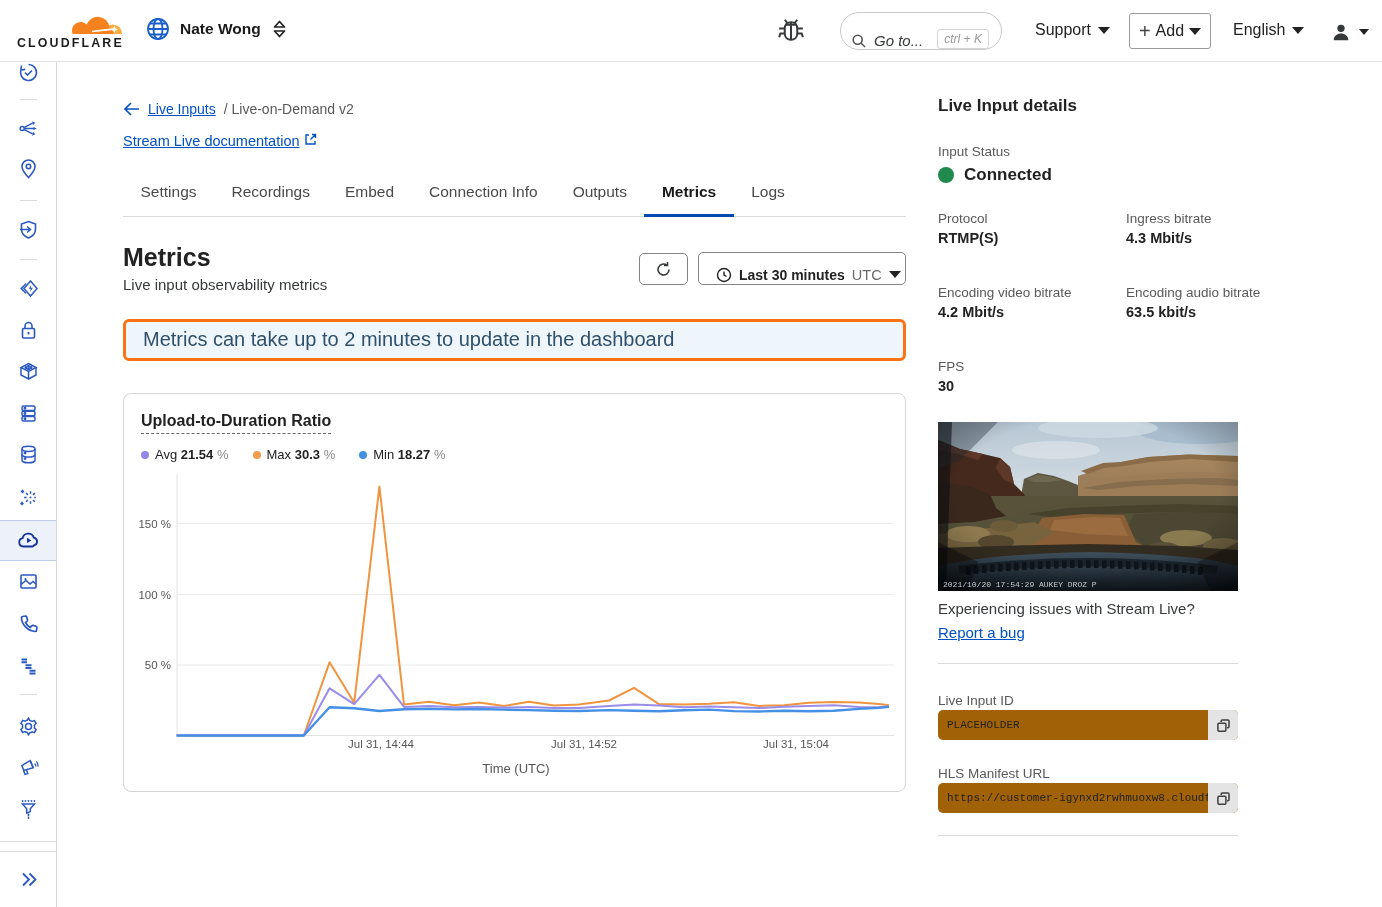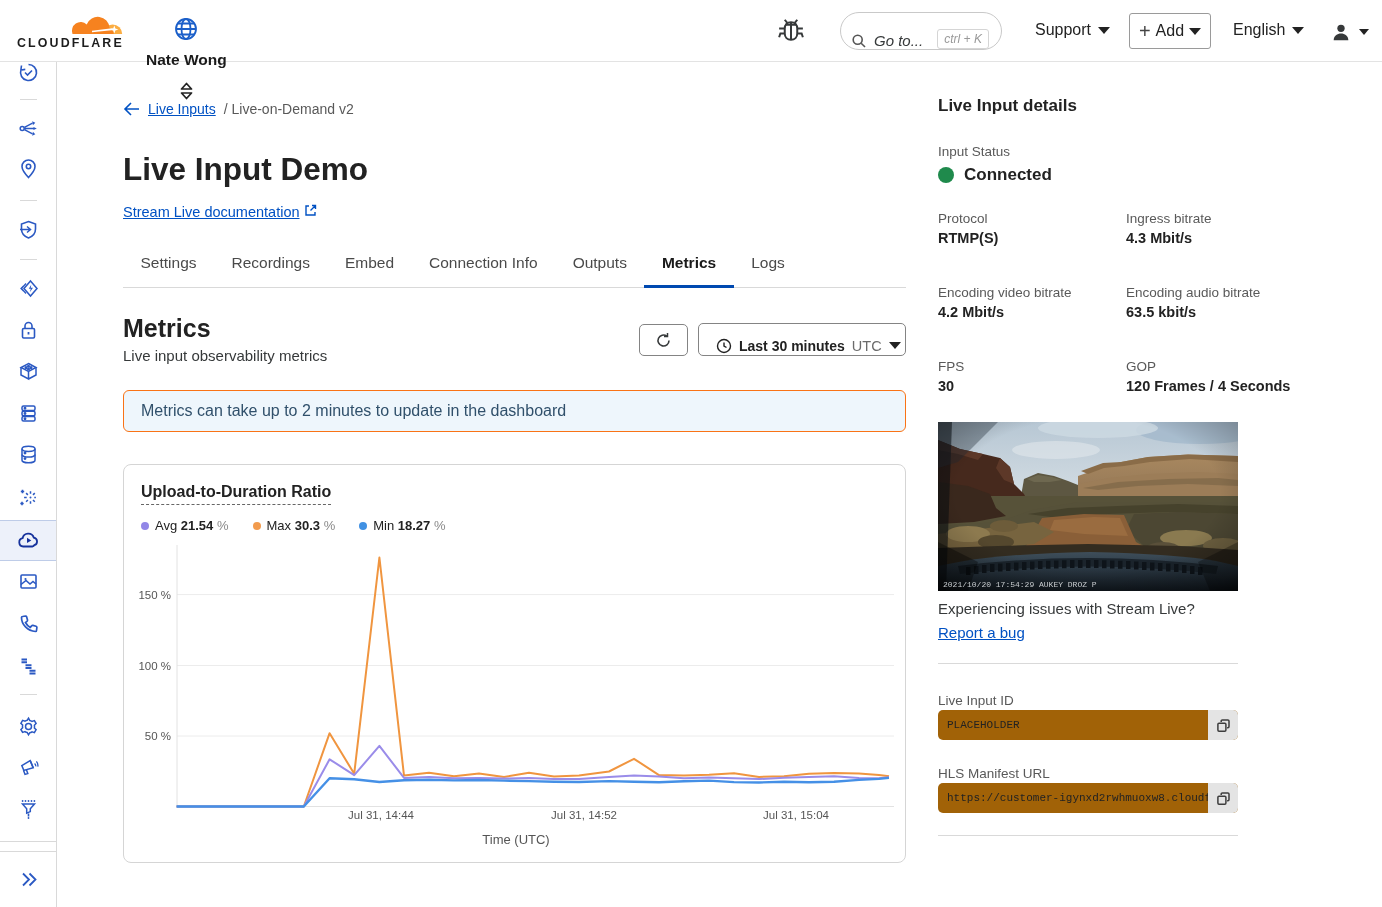--- a/index.html
+++ b/index.html
@@ -2,21 +2,21 @@
 <html><head>
 <meta charset="utf-8">
 <style>
 * { margin:0; padding:0; box-sizing:border-box; }
 html,body { width:1382px; height:907px; background:#fff; font-family:"Liberation Sans", sans-serif; color:#313131; overflow:hidden; }
 a { color:#0051c3; text-decoration:underline; }
 
 
 .hdr { position:fixed; top:0; left:0; width:1382px; height:62px; background:#fff; border-bottom:1px solid #e3e3e3; z-index:10; }
 .logo { position:absolute; left:17px; top:8px; }
-.acct { position:absolute; left:146px; top:17px; display:flex; align-items:center; gap:10px;flex-direction:column; }
+.acct { position:absolute; left:146px; top:17px; display:flex; align-items:center; gap:10px; }
 .acct .nm { font-size:15.5px; font-weight:700; color:#1a1a1a; }
 .bugicon { position:absolute; left:776px; top:16px; }
 .goto { position:absolute; left:840px; top:12px; width:162px; height:38px; border:1px solid #c9c9c9; border-radius:19px; display:flex; align-items:flex-end; padding:0 10px; color:#444;font-style:italic; }
 .goto .gt { font-size:15px; color:#36393a; margin-left:7px; }
 .goto .kbd { margin-left:14px; font-size:12px; color:#999; border:1px solid #d5d5d5; border-radius:3px; padding:2px 6px; }
 .hitem { font-size:16px; color:#222; display:flex; align-items:center; gap:7px; position:absolute; top:21px; }
 .caret { width:0; height:0; border-left:6px solid transparent; border-right:6px solid transparent; border-top:7px solid #222; display:inline-block; }
 .addbtn { position:absolute; left:1129px; top:13px; width:82px; height:36px; border:1px solid #9a9a9a; border-radius:3px; display:flex; align-items:center; justify-content:center; gap:5px; font-size:16px; color:#222; }
 
 
@@ -38,21 +38,21 @@
 .tab.on { color:#1a1a1a; font-weight:700; border-bottom:3px solid #0049b0; margin-bottom:-1px; }
 .mrow { margin-top:26px; position:relative; height:62px; }
 .mrow h2 { font-size:25px; font-weight:700; color:#222; }
 .mrow .sub { margin-top:4px; font-size:15px; color:#36393a; }
 .refbtn { position:absolute; right:218px; top:10px; width:49px; height:32px; border:1px solid #848484; border-radius:5px; display:flex; align-items:center; justify-content:center; background:#fff; }
 .timebtn { position:absolute; right:0; top:9px; width:208px; height:33px; border:1px solid #848484; border-radius:5px; display:flex; align-items:center; background:#fff; padding:12px 20px 0 17px; gap:7px; }
 .timebtn svg { flex-shrink:0; }
 .timebtn { white-space:nowrap; } .timebtn .b { font-size:14px; font-weight:700; color:#222; }
 .timebtn .u { font-size:14.5px; color:#6b6b6b; }
 .timebtn .caret { margin-left:auto; border-top-color:#222; }
-.banner { margin-top:13.5px; height:42px; background:#eef6fc; border:1px solid #f97316; border-radius:6px; display:flex; align-items:center; padding:0 17px; font-size:16px; color:#30506b; }
+.banner { margin-top:13.5px; height:42px; background:#eef6fc; border:3px solid #f97316; border-radius:6px; display:flex; align-items:center; padding:0 17px; font-size:20px; color:#30506b; }
 .card { margin-top:32px; height:399px; border:1px solid #d5d5d5; border-radius:8px; background:#fff; position:relative; }
 .ctitle { position:absolute; left:17px; top:18px; font-size:16px; font-weight:700; color:#222; border-bottom:1px dashed #666; padding-bottom:3px; }
 .legend { position:absolute; left:17px; top:53px; font-size:13px; color:#222; display:flex; gap:24px; }
 .legend .dot { display:inline-block; width:8px; height:8px; border-radius:50%; margin-right:6px; }
 .legend b { font-weight:700; }
 .legend .pct { color:#8a8a8a; font-size:13px; }
 
 
 .rcol { position:absolute; left:881px; top:0; width:300px; }
 .rcol h3 { margin-top:34px; font-size:17px; font-weight:700; color:#222; }
@@ -224,21 +224,20 @@
 
 <div class="main">
   <div class="content">
     <div class="bc">
       <svg width="17" height="14" viewBox="0 0 17 14" fill="none" stroke="#0051c3" stroke-width="1.6">
           <path d="M8 1 L2 7 L8 13 M2 7 H16"></path>
         </svg>
       <a href="#">Live Inputs</a> 
         <span style="color:#595959;">/ Live-on-Demand v2</span>
     </div>
-    <h1>Live Input Demo</h1>
     <div class="doclink"><a href="#">Stream Live documentation</a>
       <svg width="13" height="13" viewBox="0 0 13 13" fill="none" stroke="#0051c3" stroke-width="1.4">
           <path d="M5 2 H2 V11 H11 V8 M8 1.5 H11.5 V5 M11 2 L6.5 6.5"></path>
         </svg>
     </div>
     <div class="tabs">
       <div class="tab">Settings</div>
       <div class="tab">Recordings</div>
       <div class="tab">Embed</div>
       <div class="tab">Connection Info</div>
@@ -313,24 +312,20 @@
           <div class="lbl">Encoding video bitrate</div>
           <div class="v">4.2 Mbit/s</div>
         </div>
       <div class="cell">
           <div class="lbl">Encoding audio bitrate</div>
           <div class="v">63.5 kbit/s</div>
         </div>
       <div class="cell">
           <div class="lbl">FPS</div>
           <div class="v">30</div>
-        </div>
-      <div class="cell">
-          <div class="lbl">GOP</div>
-          <div class="v">120 Frames / 4 Seconds</div>
         </div>
     </div>
     <div class="vidwrap" id="vid">
     <svg width="300" height="169" viewBox="0 0 300 169">
       <defs>
         <linearGradient id="sky" x1="0" y1="0" x2="0" y2="1">
           <stop offset="0" stop-color="#b7c7d4"></stop>
               <stop offset=".45" stop-color="#d4dde3"></stop>
               <stop offset="1" stop-color="#dde4e8"></stop>
         </linearGradient>

